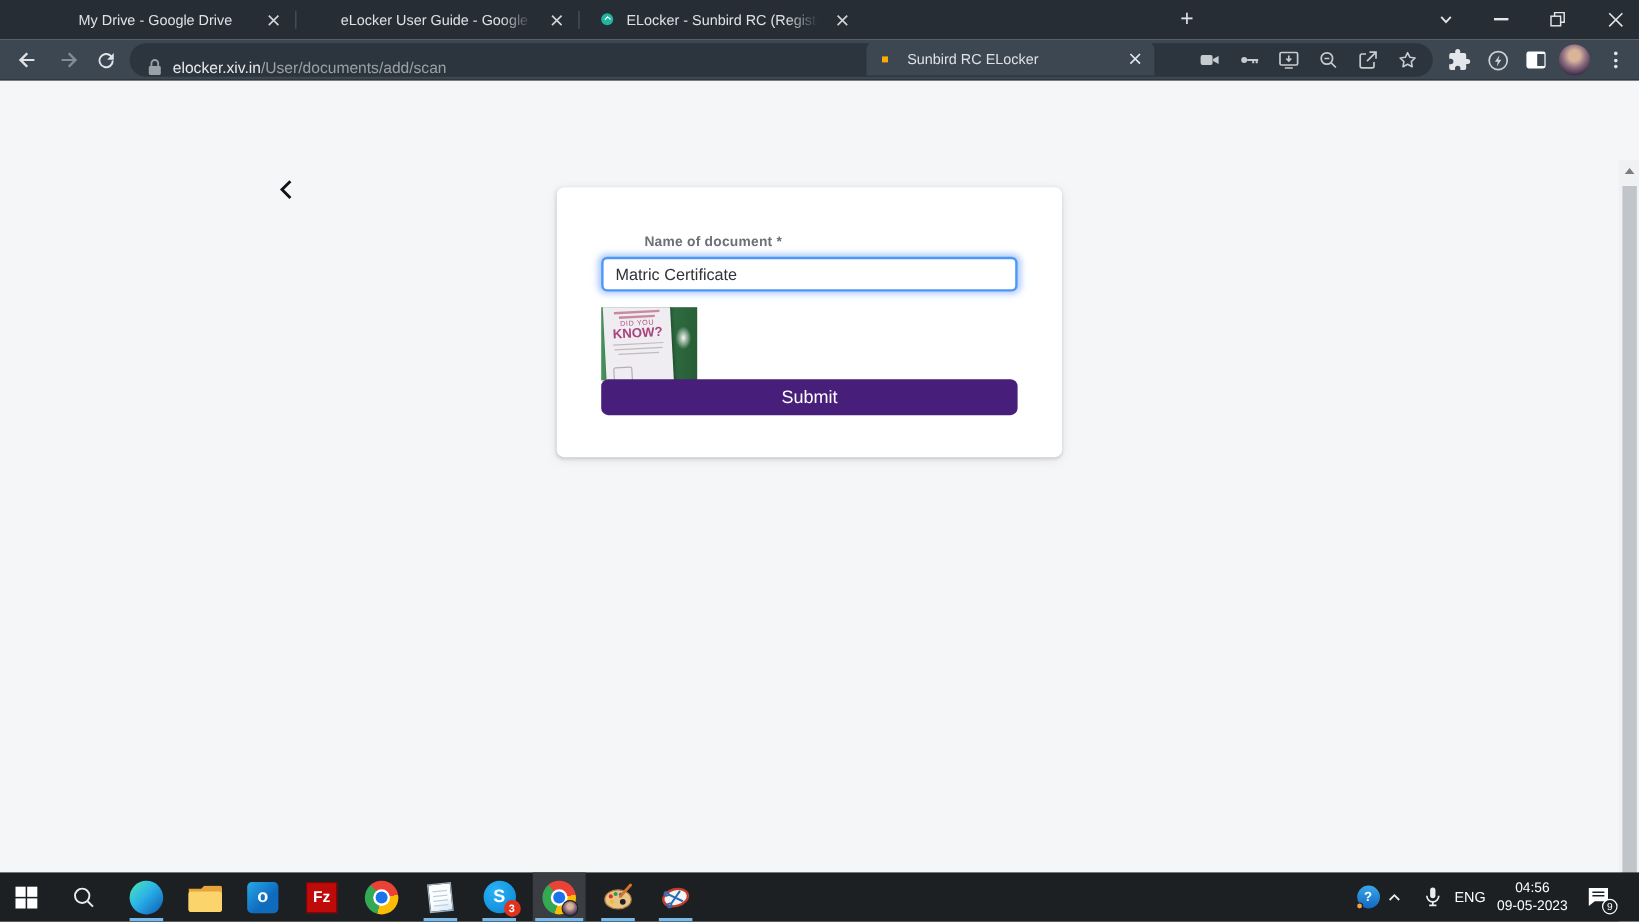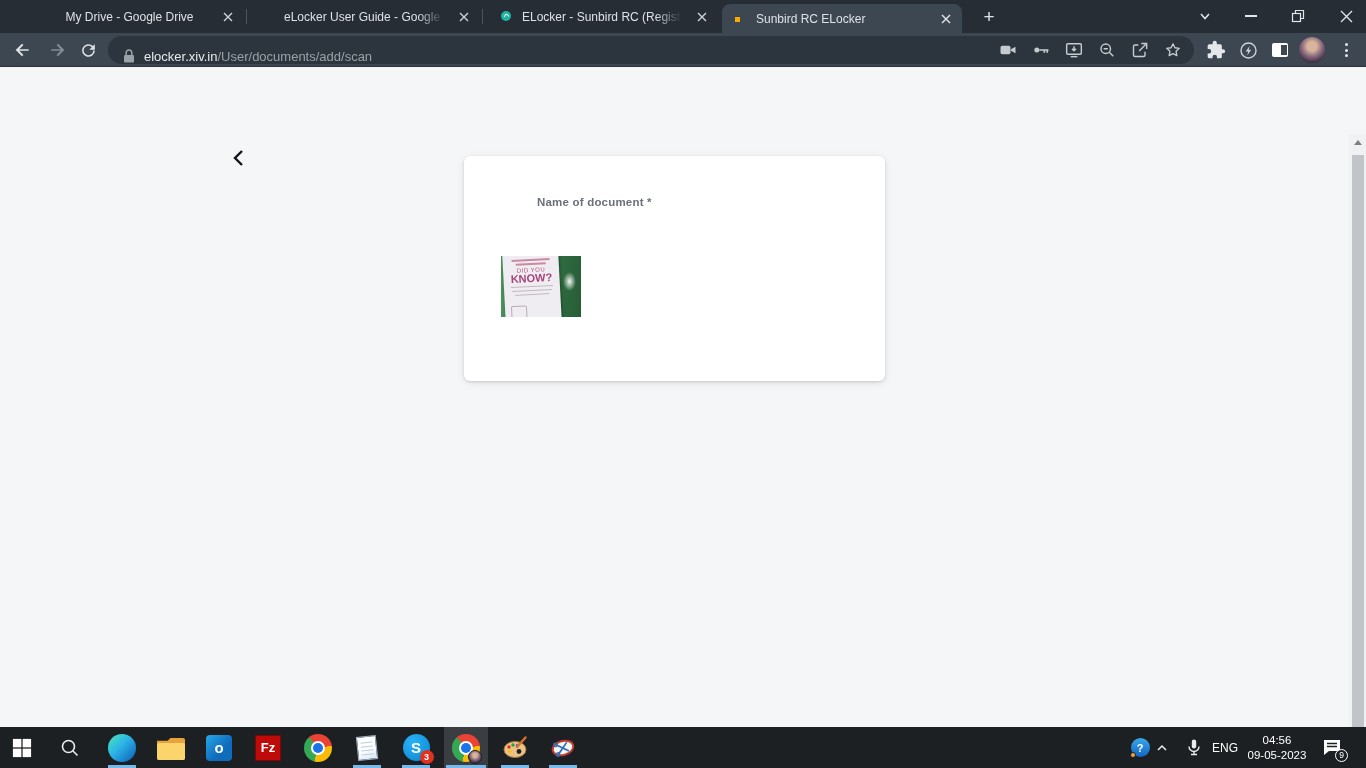--- a/index.html
+++ b/index.html
@@ -129,21 +129,21 @@
         <span class="fav-sunbird"><span class="ring"></span><span class="swoosh"></span></span>
       </span>
       <span class="tab-title fade">ELocker - Sunbird RC (Registry &amp;</span>
       <span class="tab-close">
         <svg width="10" height="10" viewBox="0 0 10 10">
             <path d="M1 1l8 8M9 1l-8 8" stroke="#cfd3d8" stroke-width="1.4"></path>
           </svg>
       </span>
     </div>
 
-    <div class="tab active" style="left:722px;width:240px;">
+    <div class="tab active" style="left:722px;width:240px;margin-top:30px;">
       <span class="favicon">
         <span class="fav-elocker"><i style="top:3px;"></i><i style="top:10px;"></i><i style="top:12.5px;"></i><span class="sq"></span></span>
       </span>
       <span class="tab-title">Sunbird RC ELocker</span>
       <span class="tab-close">
         <svg width="10" height="10" viewBox="0 0 10 10">
             <path d="M1 1l8 8M9 1l-8 8" stroke="#e4e7ea" stroke-width="1.4"></path>
           </svg>
       </span>
     </div>
@@ -264,35 +264,37 @@
   <div class="content">
 
     <button class="page-back">
       <svg width="15" height="18" viewBox="0 0 15 18">
           <polyline points="11,2 4,9 11,16" fill="none" stroke="#10141a" stroke-width="2.4"></polyline>
         </svg>
     </button>
 
     <div class="card">
       <div class="form-label">Name of document *</div>
+      <input class="doc-input" value="Matric Certificate" style="">
 
       <div class="thumb">
         <div class="paper">
           <div class="bar" style="width:38px;"></div>
           <div class="bar" style="width:30px;"></div>
           <div class="did">DID YOU</div>
           <div class="know">KNOW?</div>
           <div class="gbar" style="width:42px;"></div>
           <div class="gbar" style="width:40px;"></div>
           <div class="gbar" style="width:34px;"></div>
           <div class="sketch"></div>
         </div>
         <div class="spot"></div>
       </div>
 
+      <button class="submit-btn">Submit</button>
     </div>
 
     <div class="scroll-track">
       <div class="scroll-btn" style="top:0;">
           <span class="tri-up"></span>
         </div>
       <div class="scroll-thumb"></div>
 
     </div>
   </div>

